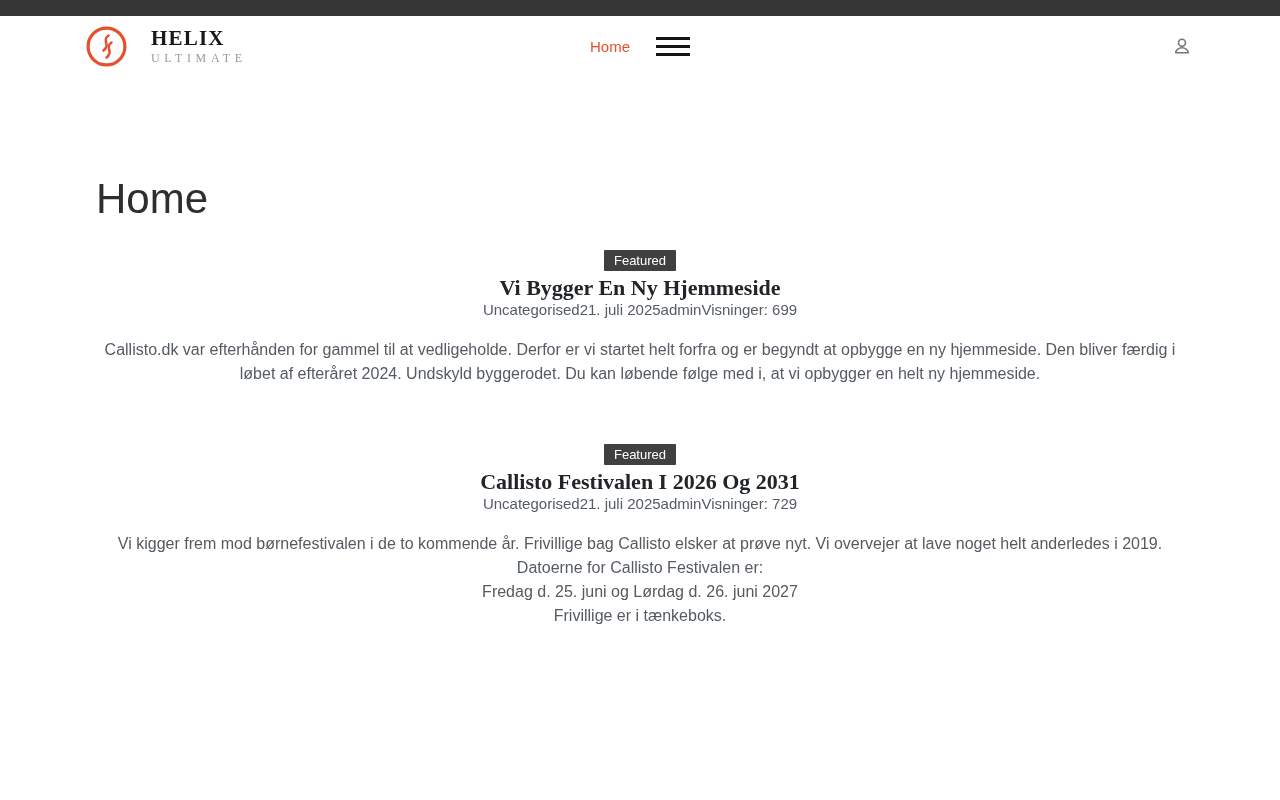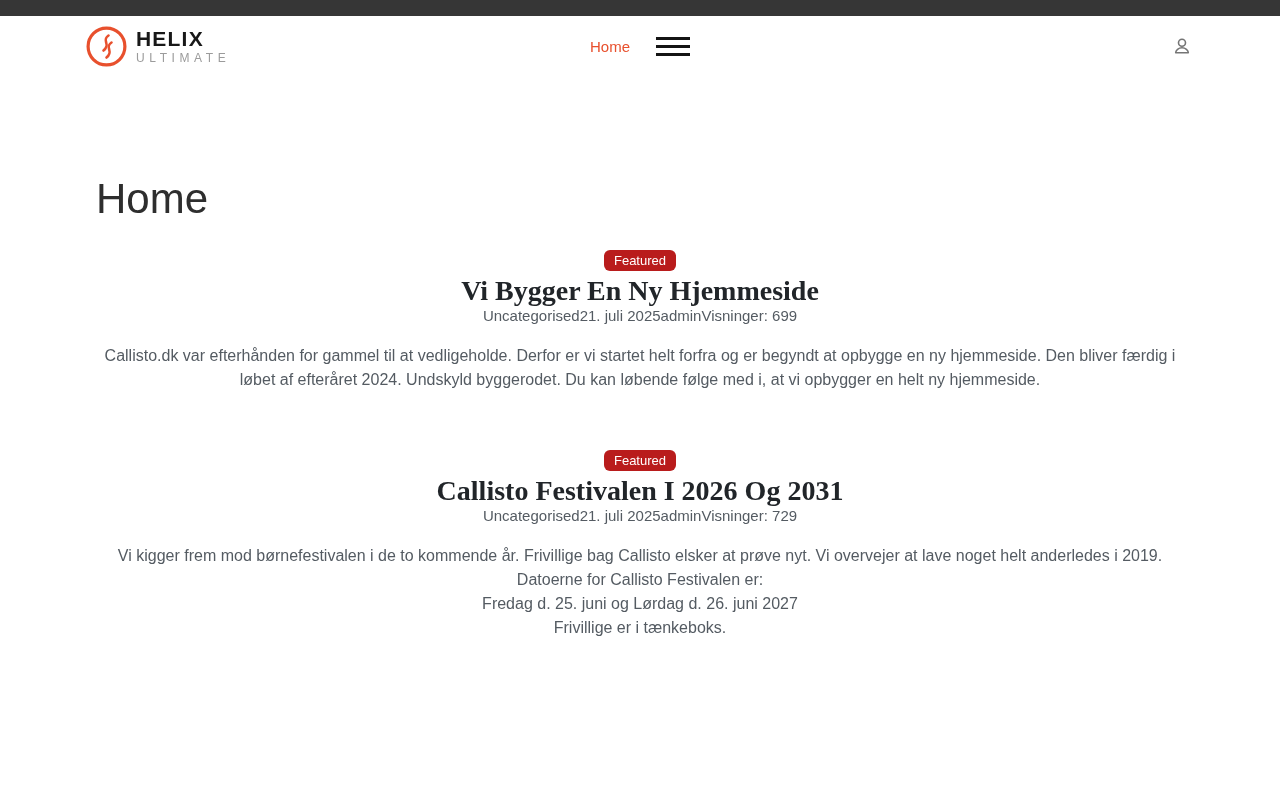--- a/index.html
+++ b/index.html
@@ -13,21 +13,21 @@
   
   .topbar { height: 16px; background: #363636; }
 
   
   .site-header {
     position: relative;
     display: flex; align-items: center;
     height: 60px; padding: 0 86px;
     background: #ffffff;
   }
-  .logo { display: flex; align-items: center; gap: 9px; text-decoration: none; cursor: pointer; }
+  .logo { display: flex; align-items: center; gap: 24px; text-decoration: none; cursor: pointer; font-family: Liberation Serif, serif; }
   .logo-text { display: flex; flex-direction: column; line-height: 1; }
   .logo-title { font-size: 21px; font-weight: 800; letter-spacing: 1.2px; color: #181818; }
   .logo-subtitle { font-size: 12px; letter-spacing: 4.6px; color: #9b9b9b; margin-top: 3px; }
 
   .main-nav {
     position: absolute; left: 50%; transform: translateX(-50%);
     display: flex; align-items: center; gap: 26px;
   }
   .nav-link { font-size: 15px; color: #e8502d; text-decoration: none; cursor: pointer; }
   .burger { background: none; border: 0; padding: 0; cursor: pointer; }
@@ -42,27 +42,27 @@
   .page-title {
     font-size: 42px; font-weight: 400; line-height: 1;
     color: #2e2e2e; margin: 0 0 30px 0;
   }
 
   .article { text-align: center; }
   .article + .article { margin-top: 58px; }
 
   .badge {
     display: inline-block;
-    background: #b91c1c; color: #ffffff;
+    background: #404040; color: #ffffff;
     font-size: 13px; line-height: 1;
-    padding: 4px 10px; border-radius: 6px;
+    padding: 4px 10px; border-radius: 1px;
   }
   .article-title {
     font-family: "Liberation Serif", serif;
-    font-size: 28px; font-weight: 700;
+    font-size: 22px; font-weight: 700;
     color: #212529;
     margin: 4px 0 0 0;
     text-decoration: none; display: block; cursor: pointer;
   }
   .article-meta { font-size: 15px; color: #545b62; }
   .article-meta span { white-space: pre; }
   .article-body { margin-top: 20px; font-size: 16px; line-height: 24px; color: #545b62; }
 </style>
 </head>
 <body>

